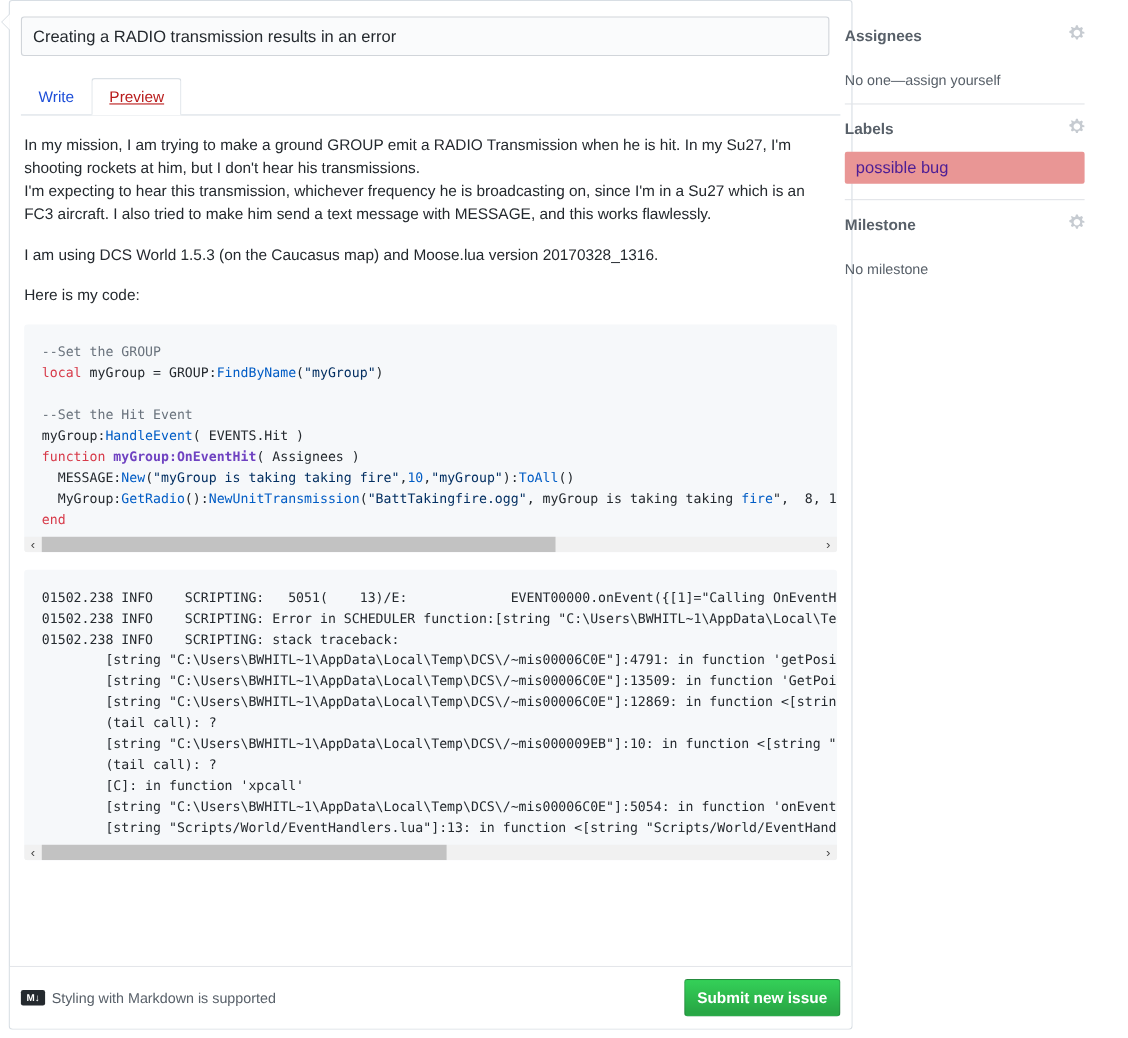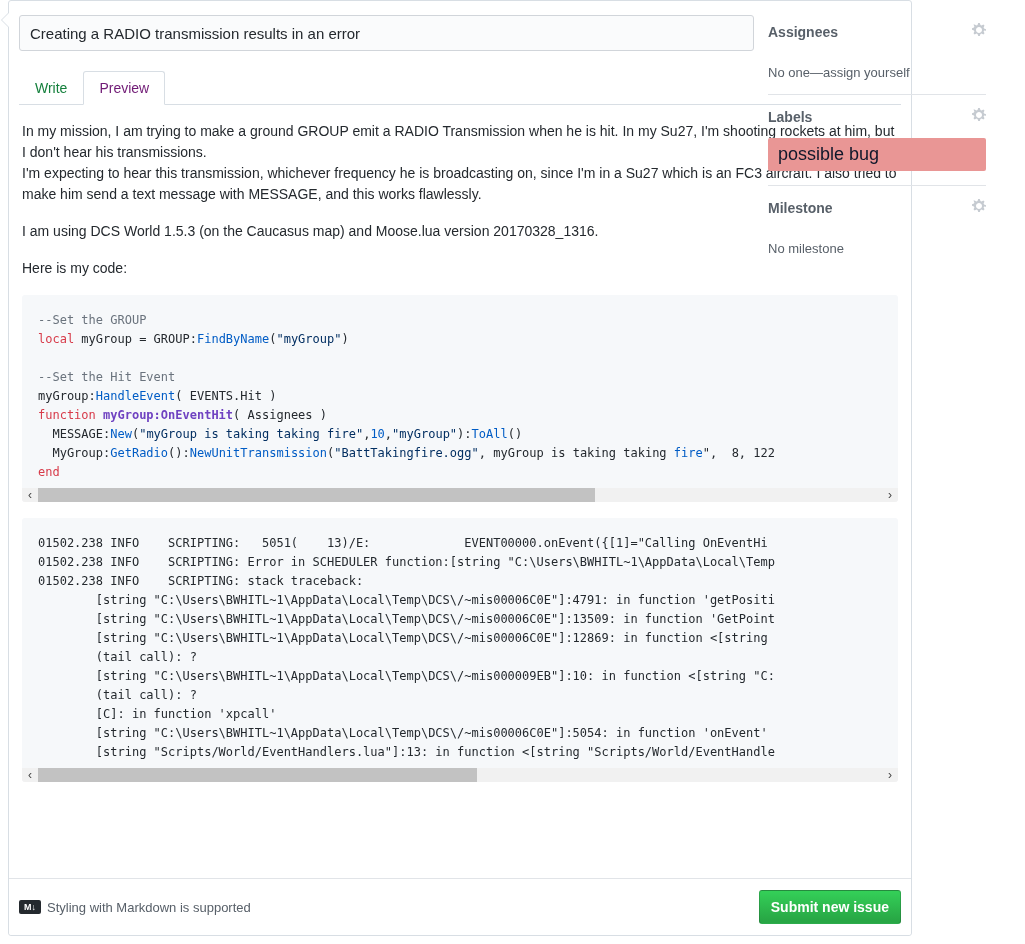--- a/index.html
+++ b/index.html
@@ -1,34 +1,34 @@
 <!DOCTYPE html>
 <html><head>
 <meta charset="utf-8">
 <style>
   * { box-sizing: border-box; margin: 0; padding: 0; }
   html,body { width:1025px; height:944px; background:#fff; font-family:"Liberation Sans", sans-serif; color:#24292e; overflow:hidden; }
 
   
-  .bubble { position:absolute; left:8px; top:0; width:904px; height:936px;
+  .bubble { position:absolute; left:8px; top:0; width:767px; height:936px;
             background:#fff; border:1px solid #d8dee4; border-radius:3px; }
   .bubble::before { content:""; position:absolute; top:11px; left:-8px;
             border:8px solid transparent; border-left:0; border-right-color:#d8dee4; }
   .bubble::after  { content:""; position:absolute; top:12px; left:-7px;
             border:7px solid transparent; border-left:0; border-right-color:#fff; }
 
   .title-input { display:block; margin:14px 10px 0 10px; width:735px; height:36px;
             border:1px solid #d1d5da; border-radius:3px; background:#fafbfc;
             padding:6px 10px; font-size:15px; color:#24292e; font-family:"Liberation Sans",sans-serif; }
 
   
   .tabbar { margin:18px 10px 0 10px; border-bottom:1px solid #d8dee4; display:flex; align-items:flex-end; height:36px; }
-  .tab { padding:8px 15px; font-size:14px; color:#15803d; cursor:pointer; border:1px solid transparent;
+  .tab { padding:8px 15px; font-size:14px; color:#1d4ed8; cursor:pointer; border:1px solid transparent;
          border-radius:3px 3px 0 0; margin-bottom:-1px; background:transparent; }
-  .tab.active { background:#fff; color:#701a75; border-color:#d8dee4; border-bottom-color:#fff; }
+  .tab.active { background:#fff; color:#b91c1c; border-color:#d8dee4; border-bottom-color:#fff;text-decoration:underline; }
 
   
   .preview { padding:16px 13px 0 13px; font-size:14px; line-height:1.5; }
   .preview p { margin-bottom:16px; }
 
   .code-block { background:#f6f8fa; border-radius:3px; margin-bottom:16px; overflow:hidden; }
   .code-block pre { padding:16px 2px 6px 16px; font-family:"DejaVu Sans Mono","Liberation Mono",monospace;
             font-size:12px; line-height:19px; white-space:pre; overflow:hidden; color:#24292e; }
   .tok-cm { color:#6a737d; } .tok-kw { color:#d73a49; } .tok-fn { color:#005cc5; }
   .tok-st { color:#032f62; } .tok-nm { color:#005cc5; } .tok-fd { color:#6f42c1;font-weight:bold; } .tok-pl { color:#24292e; }
@@ -53,21 +53,21 @@
   .sidebar { position:absolute; left:768px; top:10px; width:218px; font-size:13px; }
   .sb-section { padding:12px 0 14px 0; border-top:1px solid #e1e4e8; }
   .sb-section:first-child { border-top:none; }
   .sb-head { display:flex; align-items:center; justify-content:space-between; }
   .sb-title { font-size:14px; font-weight:bold; color:#586069; }
   .gear { cursor:pointer; display:inline-block; }
   .gear svg { fill:#c6cbd1; }
   .sb-content { margin-top:24px; color:#586069; font-size:13px; }
   .sb-content a { color:#586069; text-decoration:none; cursor:pointer; }
   .label-chip { display:block; margin-top:12px; padding:6px 10px; border-radius:2px;
-            font-size:18px; color:#0f172a; cursor:pointer; }
+            font-size:15px; color:#4c1d95; cursor:pointer; }
 </style>
 </head>
 <body>
 
 <div class="bubble">
 
   <input class="title-input" value="Creating a RADIO transmission results in an error" style="">
 
   <div class="tabbar">
     <div class="tab">Write</div>

